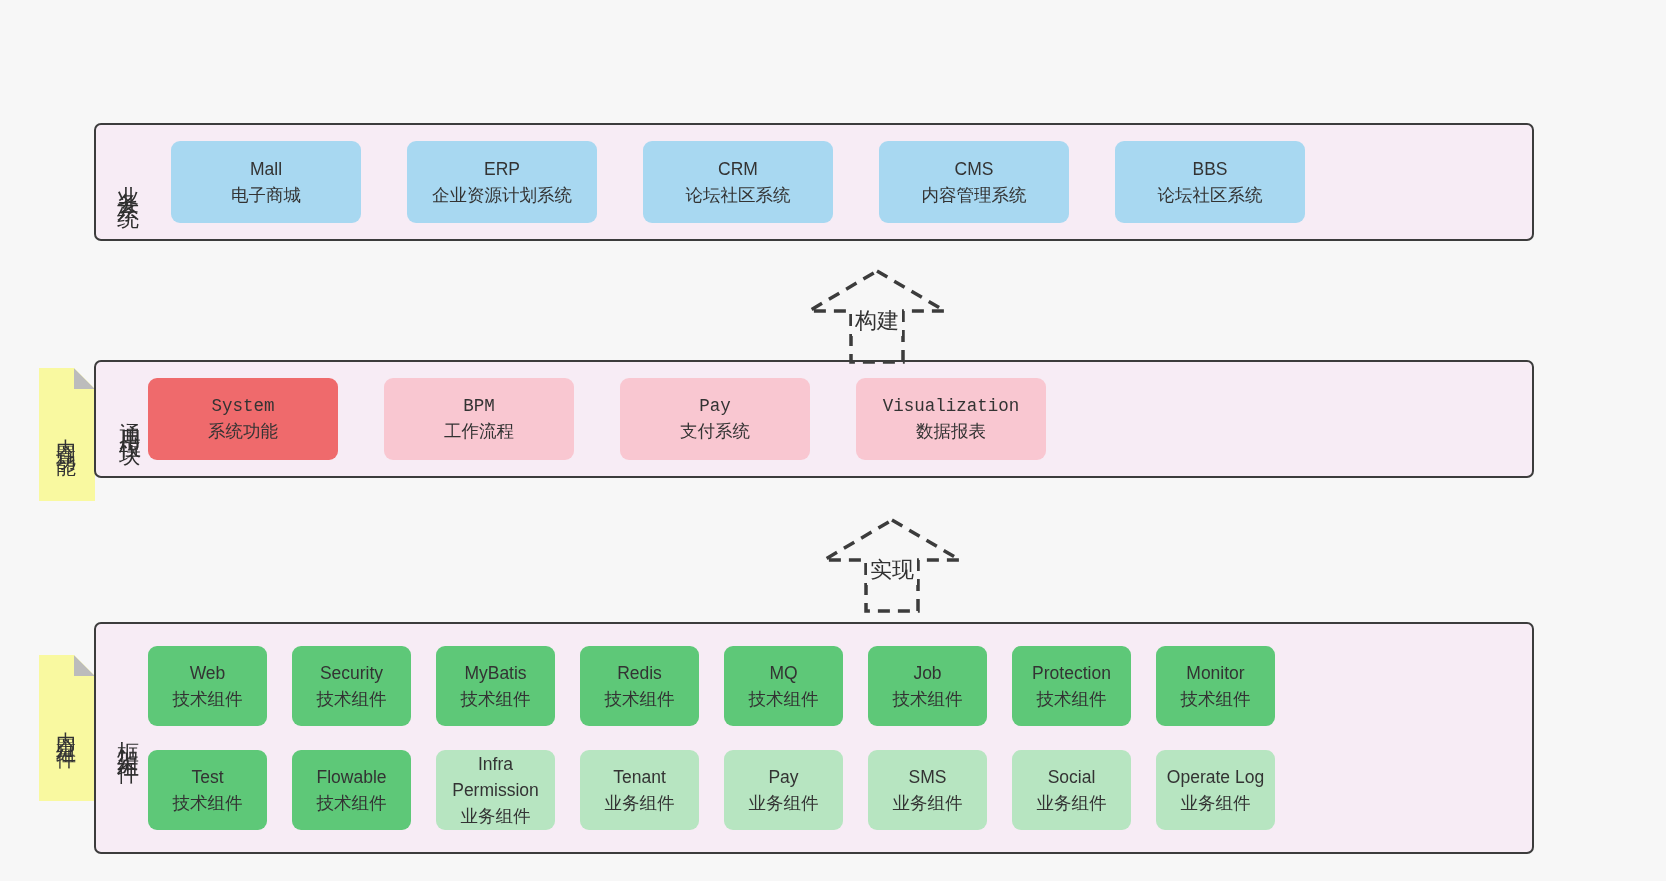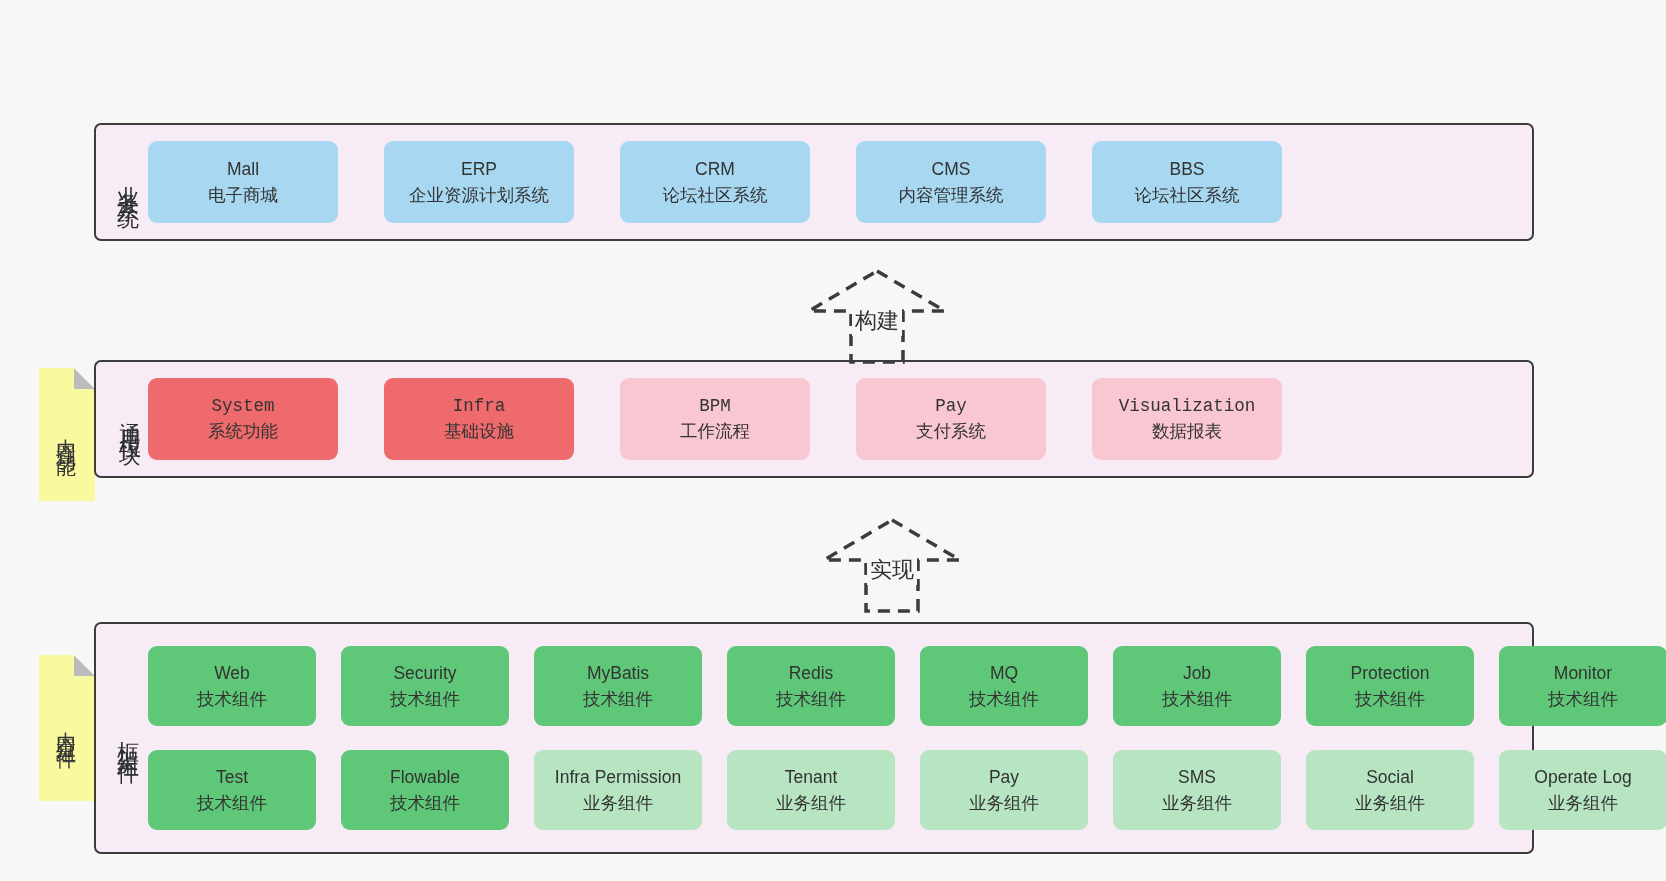--- a/index.html
+++ b/index.html
@@ -35,39 +35,39 @@
 
   
   .panel{
     position:absolute;left:94px;width:1440px;
     background:#f7ecf5;
     border:2px solid #3c3c3c;border-radius:7px;
     box-sizing:border-box;
     display:flex;align-items:center;
     z-index:2;
   }
-  #panel-business{top:123px;height:118px;}
+  #panel-business{top:123px;height:118px;gap:23px;}
   #panel-modules{top:360px;height:118px;font-family:Liberation Mono, monospace;}
   #panel-components{top:622px;height:232px;}
 
   .v-label{
     writing-mode:vertical-rl;text-orientation:upright;
     font-size:22px;letter-spacing:7px;color:#2e2e2e;
     margin-left:13px;flex:0 0 auto;width:34px;text-align:center;
   }
 
   .boxes{display:flex;gap:46px;margin-left:5px;}
   .box{
     border-radius:9px;
     display:flex;flex-direction:column;justify-content:center;align-items:center;
     text-align:center;font-size:17.5px;line-height:1.5;color:#333;
     box-sizing:border-box;padding:2px 14px;
   }
   .box-wide{width:190px;height:82px;}
-  .box-sm{width:168px;height:80px;padding:2px 10px;}
+  .box-sm{width:119px;height:80px;padding:2px 10px;}
   .blue{background:#a8d8f1;}
   .red{background:#ef6a6c;}
   .pink{background:#f9c7d1;}
   .green{background:#5ec878;}
   .lightgreen{background:#b7e5c1;}
 
   .grid{display:flex;flex-direction:column;gap:24px;margin-left:5px;}
   .grid-row{display:flex;gap:25px;}
 
   
@@ -128,24 +128,20 @@
     <span class="arrow-label">构建</span>
   </div>
 
   <div class="panel" id="panel-modules">
     <div class="v-label">通用模块</div>
     <div class="boxes">
       <div class="box box-wide red">
         <span>System</span>
         <span>系统功能</span>
       </div>
-      <div class="box box-wide red">
-        <span>Infra</span>
-        <span>基础设施</span>
-      </div>
       <div class="box box-wide pink">
         <span>BPM</span>
         <span>工作流程</span>
       </div>
       <div class="box box-wide pink">
         <span>Pay</span>
         <span>支付系统</span>
       </div>
       <div class="box box-wide pink">
         <span>Visualization</span>

